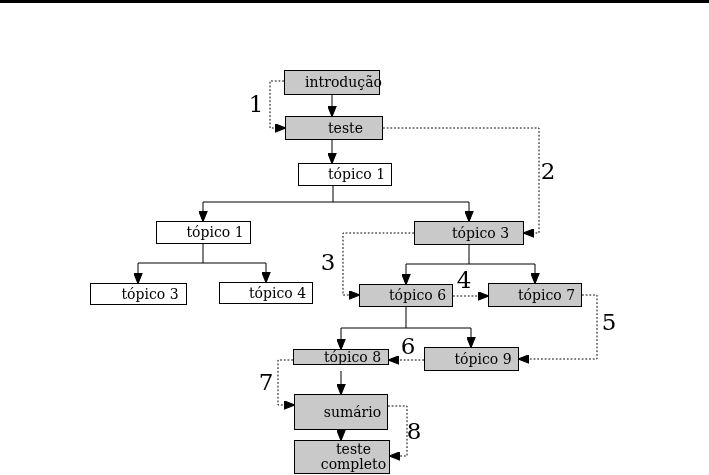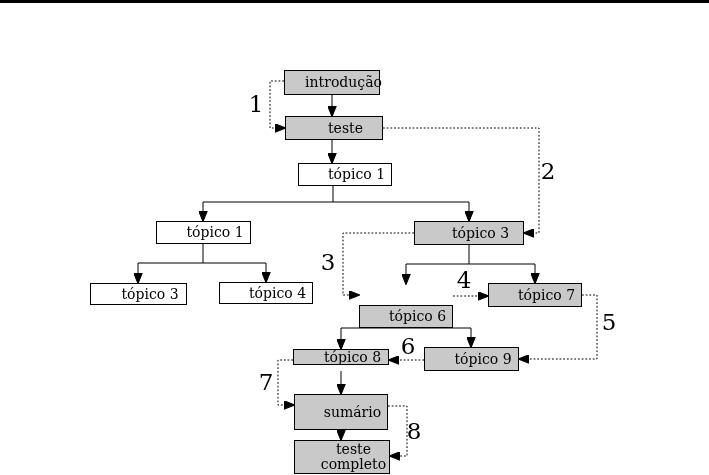--- a/index.html
+++ b/index.html
@@ -108,21 +108,21 @@
   </div>
   <div class="node white" style="left:90px;  top:283px; width:97px;  height:22px;">
     <span>tópico 3</span>
   </div>
   <div class="node white" style="left:219px; top:282px; width:94px;  height:22px;text-align:right;">
     <span>tópico 4</span>
   </div>
   <div class="node gray" style="left:414px; top:221px; width:110px; height:24px;">
     <span>tópico 3</span>
   </div>
-  <div class="node gray" style="left:359px; top:284px; width:94px;  height:23px;margin-top:21px;">
+  <div class="node gray" style="left:359px; top:284px; width:94px;  height:23px;">
     <span>tópico 6</span>
   </div>
   <div class="node gray" style="left:488px; top:283px; width:94px;  height:24px;">
     <span>tópico 7</span>
   </div>
   <div class="node gray" style="left:293px; top:349px; width:96px;  height:16px;">
     <span>tópico 8</span>
   </div>
   <div class="node gray" style="left:424px; top:347px; width:95px;  height:24px;">
     <span>tópico 9</span>

